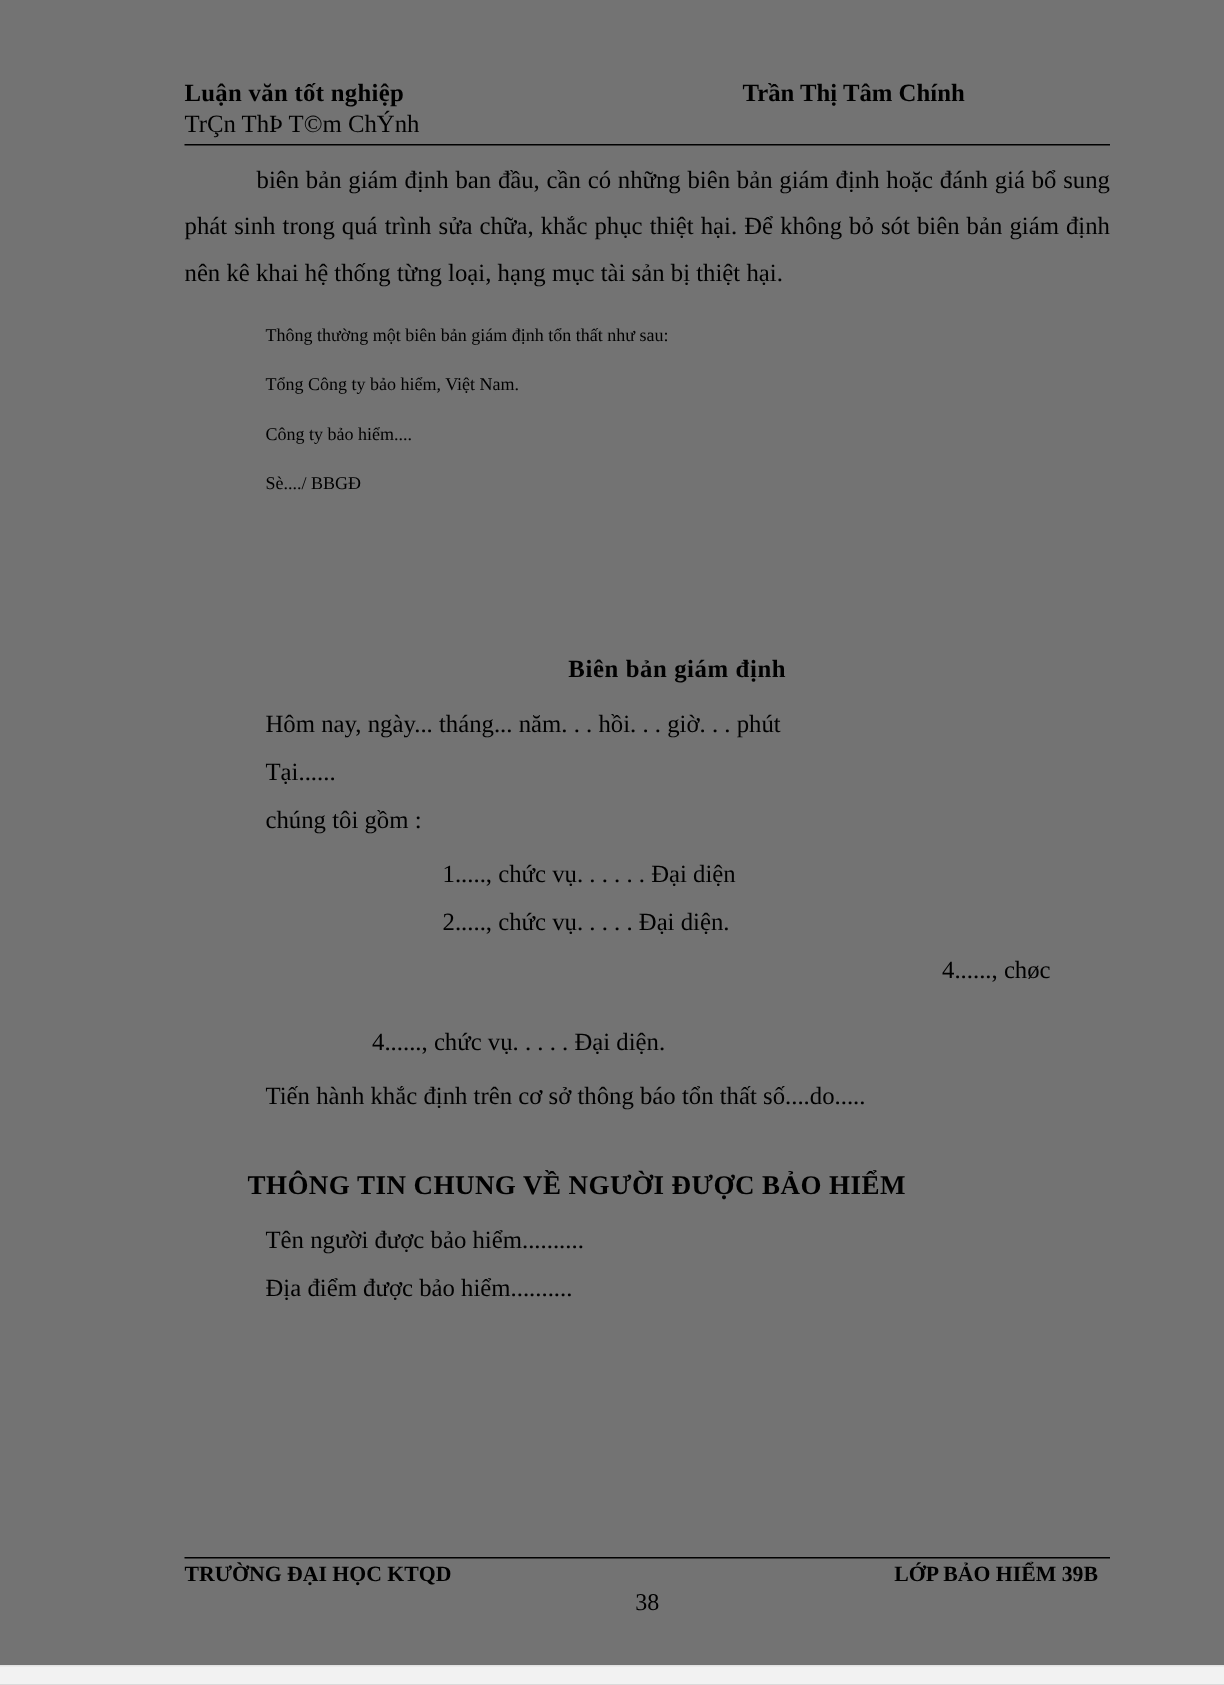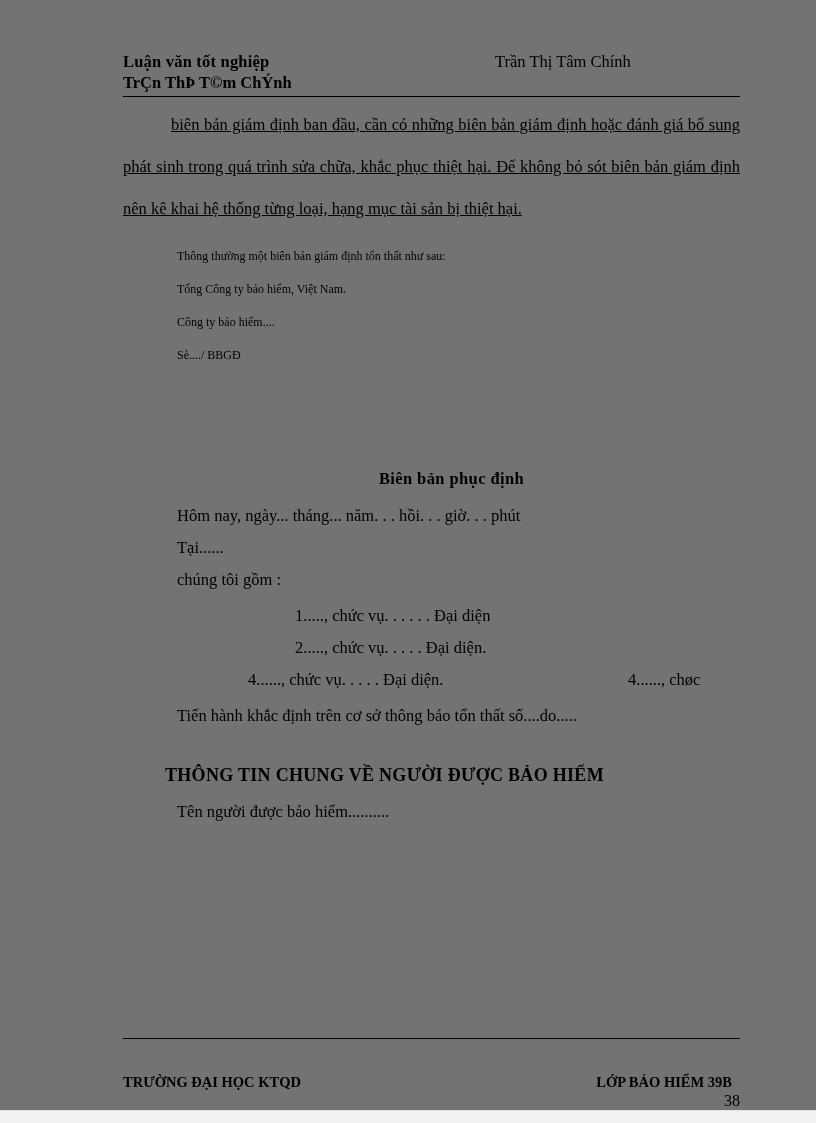--- a/index.html
+++ b/index.html
@@ -39,50 +39,49 @@
     top: 0;
     font-size: 16.5px;
     font-weight: bold;
     letter-spacing: 0.2px;
   }
   .header-right {
     position: absolute;
     left: 372px;
     top: 0;
     font-size: 16.5px;
+    font-weight: bold;
+  }
+  .header-left2 {
+    position: absolute;
+    left: 0;
+    top: 21px;
+    font-size: 16.5px;
     font-weight: normal;
-  }
-  .header-left2 {
-    position: absolute;
-    left: 0;
-    top: 21px;
-    font-size: 16.5px;
-    font-weight: bold;
   }
   .rule {
     position: absolute;
     left: 0;
     top: 44px;
     width: 617px;
     border-top: 1.4px solid #000;
   }
   
   .body {
     position: absolute;
     left: 0;
     top: 52px;
     width: 617px;
   }
   p.para {
     margin: 0 0 0 0;
     font-size: 16.5px;
-    line-height: 42px;
+    line-height: 31px;
     text-align: justify;
     text-indent: 48px;
-    text-decoration: underline;
   }
   p.line {
     margin: 0;
     font-size: 12px;
     line-height: 33px;
     text-indent: 54px;
   }
   .gap-sm { height: 10px; }
   .gap-md { height: 92px; }
 
@@ -108,20 +107,21 @@
     text-indent: 172px;
   }
   .row-split {
     position: relative;
     font-size: 16.5px;
     line-height: 32px;
   }
   .row-split .left {
     display: inline-block;
     text-indent: 125px;
+    margin-top: 48px;
   }
   .row-split .right {
     position: absolute;
     left: 505px;
     top: 0;
     white-space: nowrap;
   }
   p.nohang {
     margin: 0;
     font-size: 16.5px;
@@ -145,33 +145,32 @@
     border-top: 1.4px solid #000;
   }
   .footer {
     position: absolute;
     left: 123px;
     top: 1042px;
     width: 617px;
     height: 26px;
     font-size: 14.5px;
     font-weight: bold;
-    margin-top: 32px;
   }
   .footer .f-left {
     position: absolute;
     left: 0;
     top: 0;
   }
   .footer .f-center {
     position: absolute;
     left: 0;
     width: 617px;
     top: 18px;
-    text-align: right;
+    text-align: center;
     font-weight: normal;
     font-size: 16px;
   }
   .footer .f-right {
     position: absolute;
     right: 8px;
     top: 0;
   }
   .page-shadow {
     position: absolute;
@@ -203,21 +202,21 @@
 
       <div class="gap-sm"></div>
 
       <p class="line">Thông thường một biên bản giám định tổn thất như sau:</p>
       <p class="line">Tổng Công ty bảo hiểm, Việt Nam.</p>
       <p class="line">Công ty bảo hiểm....</p>
       <p class="line">Sè..../ BBGĐ</p>
 
       <div class="gap-md"></div>
 
-      <p class="doc-title">Biên bản phục định</p>
+      <p class="doc-title">Biên bản giám định</p>
 
       <div style="height:6px"></div>
 
       <p class="indent2">Hôm nay, ngày... tháng... năm. . . hồi. . . giờ. . . phút</p>
       <p class="indent2">Tại......</p>
       <p class="indent2">chúng tôi gồm :</p>
 
       <div style="height:4px"></div>
 
       <p class="indent3">1....., chức vụ. . . . . . Đại diện</p>
@@ -232,20 +231,21 @@
 
       <p class="indent2">Tiến hành khắc định trên cơ sở thông báo tổn thất số....do.....</p>
 
       <div style="height:26px"></div>
 
       <p class="section-head">THÔNG TIN CHUNG VỀ NGƯỜI ĐƯỢC BẢO HIỂM</p>
 
       <div style="height:4px"></div>
 
       <p class="indent2">Tên người được bảo hiểm..........</p>
+      <p class="indent2">Địa điểm được bảo hiểm..........</p>
 
     </div>
   </div>
 
   <div class="footer-rule"></div>
   <div class="footer">
     <span class="f-left">TRƯỜNG ĐẠI HỌC KTQD</span>
     <span class="f-right">LỚP BẢO HIỂM 39B</span>
     <span class="f-center">38</span>
   </div>

